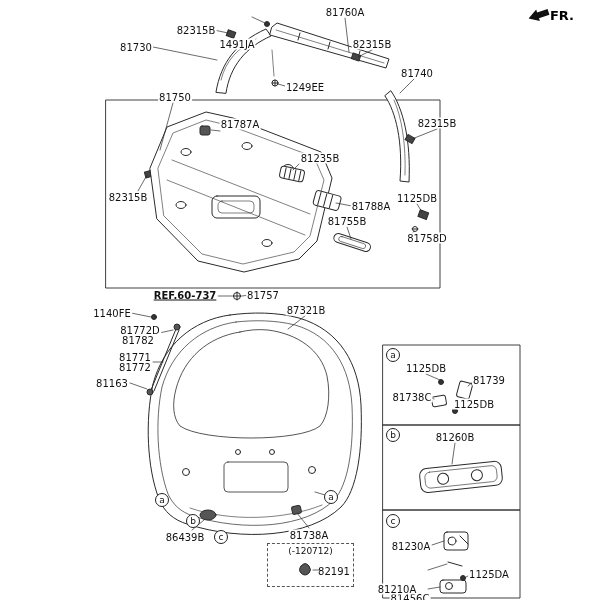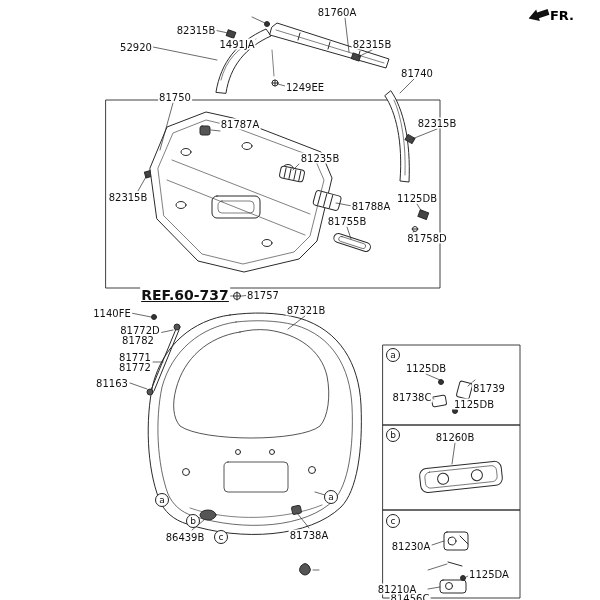--- a/index.html
+++ b/index.html
@@ -12,21 +12,21 @@
     background:#fff; padding:0 1px; line-height:1.1;
   }
   .loc-marker {
     position:absolute; transform:translate(-50%,-50%);
     width:14px; height:14px; border:1.2px solid #222; border-radius:50%;
     font-size:9px; display:flex; align-items:center; justify-content:center;
     color:#111; background:#fff; line-height:1;
   }
   .ref-link {
     position:absolute; left:185px; top:295px; transform:translate(-50%,-50%);
-    font-size:14px; font-weight:bold; text-decoration:underline;
+    font-size:10px; font-weight:bold; text-decoration:underline;
     color:#111; background:#fff; padding:0 1px; cursor:pointer; white-space:nowrap;
   }
   .fr-box {
     position:absolute; top:7px; right:26px;
     display:flex; align-items:center; gap:0;
     font-weight:bold; font-size:13px; color:#000;
   }
   .fr-box svg { transform:rotate(-18deg); }
   .variant-box {
     position:absolute; left:267px; top:543px; width:87px; height:44px;
@@ -228,23 +228,23 @@
     <svg width="22" height="16" viewBox="0 0 22 16">
       <path d="M0,8 L10,2 L10,5 L21,5 L21,11 L10,11 L10,14 Z" fill="#111"></path>
     </svg>
     <span>FR.</span>
   </div>
 
   <div class="ref-link">REF.60-737</div>
 
   <div id="labels-layer">
       <span class="part-label" style="left: 237px; top: 14px; margin-top: 30px;">1491JA</span>
-      <span class="part-label" style="left: 337px; top: 12px; text-align: center;">81760A</span>
+      <span class="part-label" style="left: 345px; top: 12px; text-align: center;">81760A</span>
       <span class="part-label" style="left: 196px; top: 30px;">82315B</span>
-      <span class="part-label" style="left: 136px; top: 47px;">52920</span>
+      <span class="part-label" style="left: 136px; top: 47px;">81730</span>
       <span class="part-label" style="left: 372px; top: 44px;">82315B</span>
       <span class="part-label" style="left: 417px; top: 73px;">81740</span>
       <span class="part-label" style="left: 305px; top: 87px;">1249EE</span>
       <span class="part-label" style="left: 175px; top: 97px;">81750</span>
       <span class="part-label" style="left: 437px; top: 123px;">82315B</span>
       <span class="part-label" style="left: 240px; top: 124px;">81787A</span>
       <span class="part-label" style="left: 308px; top: 158px; margin-left: 12px;">81235B</span>
       <span class="part-label" style="left: 128px; top: 197px;">82315B</span>
       <span class="part-label" style="left: 371px; top: 206px;">81788A</span>
       <span class="part-label" style="left: 417px; top: 198px;">1125DB</span>
@@ -254,31 +254,35 @@
       <span class="part-label" style="left: 112px; top: 313px;">1140FE</span>
       <span class="part-label" style="left: 306px; top: 310px;">87321B</span>
       <span class="part-label" style="left: 140px; top: 330px;">81772D</span>
       <span class="part-label" style="left: 138px; top: 340px;">81782</span>
       <span class="part-label" style="left: 135px; top: 357px;">81771</span>
       <span class="part-label" style="left: 135px; top: 367px;">81772</span>
       <span class="part-label" style="left: 112px; top: 383px;">81163</span>
       <span class="part-label" style="left: 185px; top: 537px;">86439B</span>
       <span class="part-label" style="left: 309px; top: 535px;">81738A</span>
       <span class="part-label" style="left: 426px; top: 368px;">1125DB</span>
-      <span class="part-label" style="left: 489px; top: 388px;">81739</span>
+      <span class="part-label" style="left: 489px; top: 380px;">81739</span>
       <span class="part-label" style="left: 412px; top: 397px;">81738C</span>
       <span class="part-label" style="left: 474px; top: 404px;">1125DB</span>
       <span class="part-label" style="left: 455px; top: 437px;">81260B</span>
       <span class="part-label" style="left: 411px; top: 546px;">81230A</span>
       <span class="part-label" style="left: 410px; top: 570px; margin-top: 28px;">81456C</span>
       <span class="part-label" style="left: 489px; top: 574px;">1125DA</span>
       <span class="part-label" style="left: 397px; top: 589px;">81210A</span>
       <span class="loc-marker" style="left: 162px; top: 500px;">a</span>
       <span class="loc-marker" style="left: 193px; top: 521px;">b</span>
       <span class="loc-marker" style="left: 221px; top: 537px;">c</span>
       <span class="loc-marker" style="left: 331px; top: 497px;">a</span>
       <span class="loc-marker" style="left: 393px; top: 355px;">a</span>
       <span class="loc-marker" style="left: 393px; top: 435px;">b</span>
       <span class="loc-marker" style="left: 393px; top: 521px;">c</span>
     </div>
 
+  <div class="variant-box">
+    <span class="variant-title">(-120712)</span>
+    <span class="variant-part">82191</span>
+  </div>
 
 </div>
 
 </body></html>

